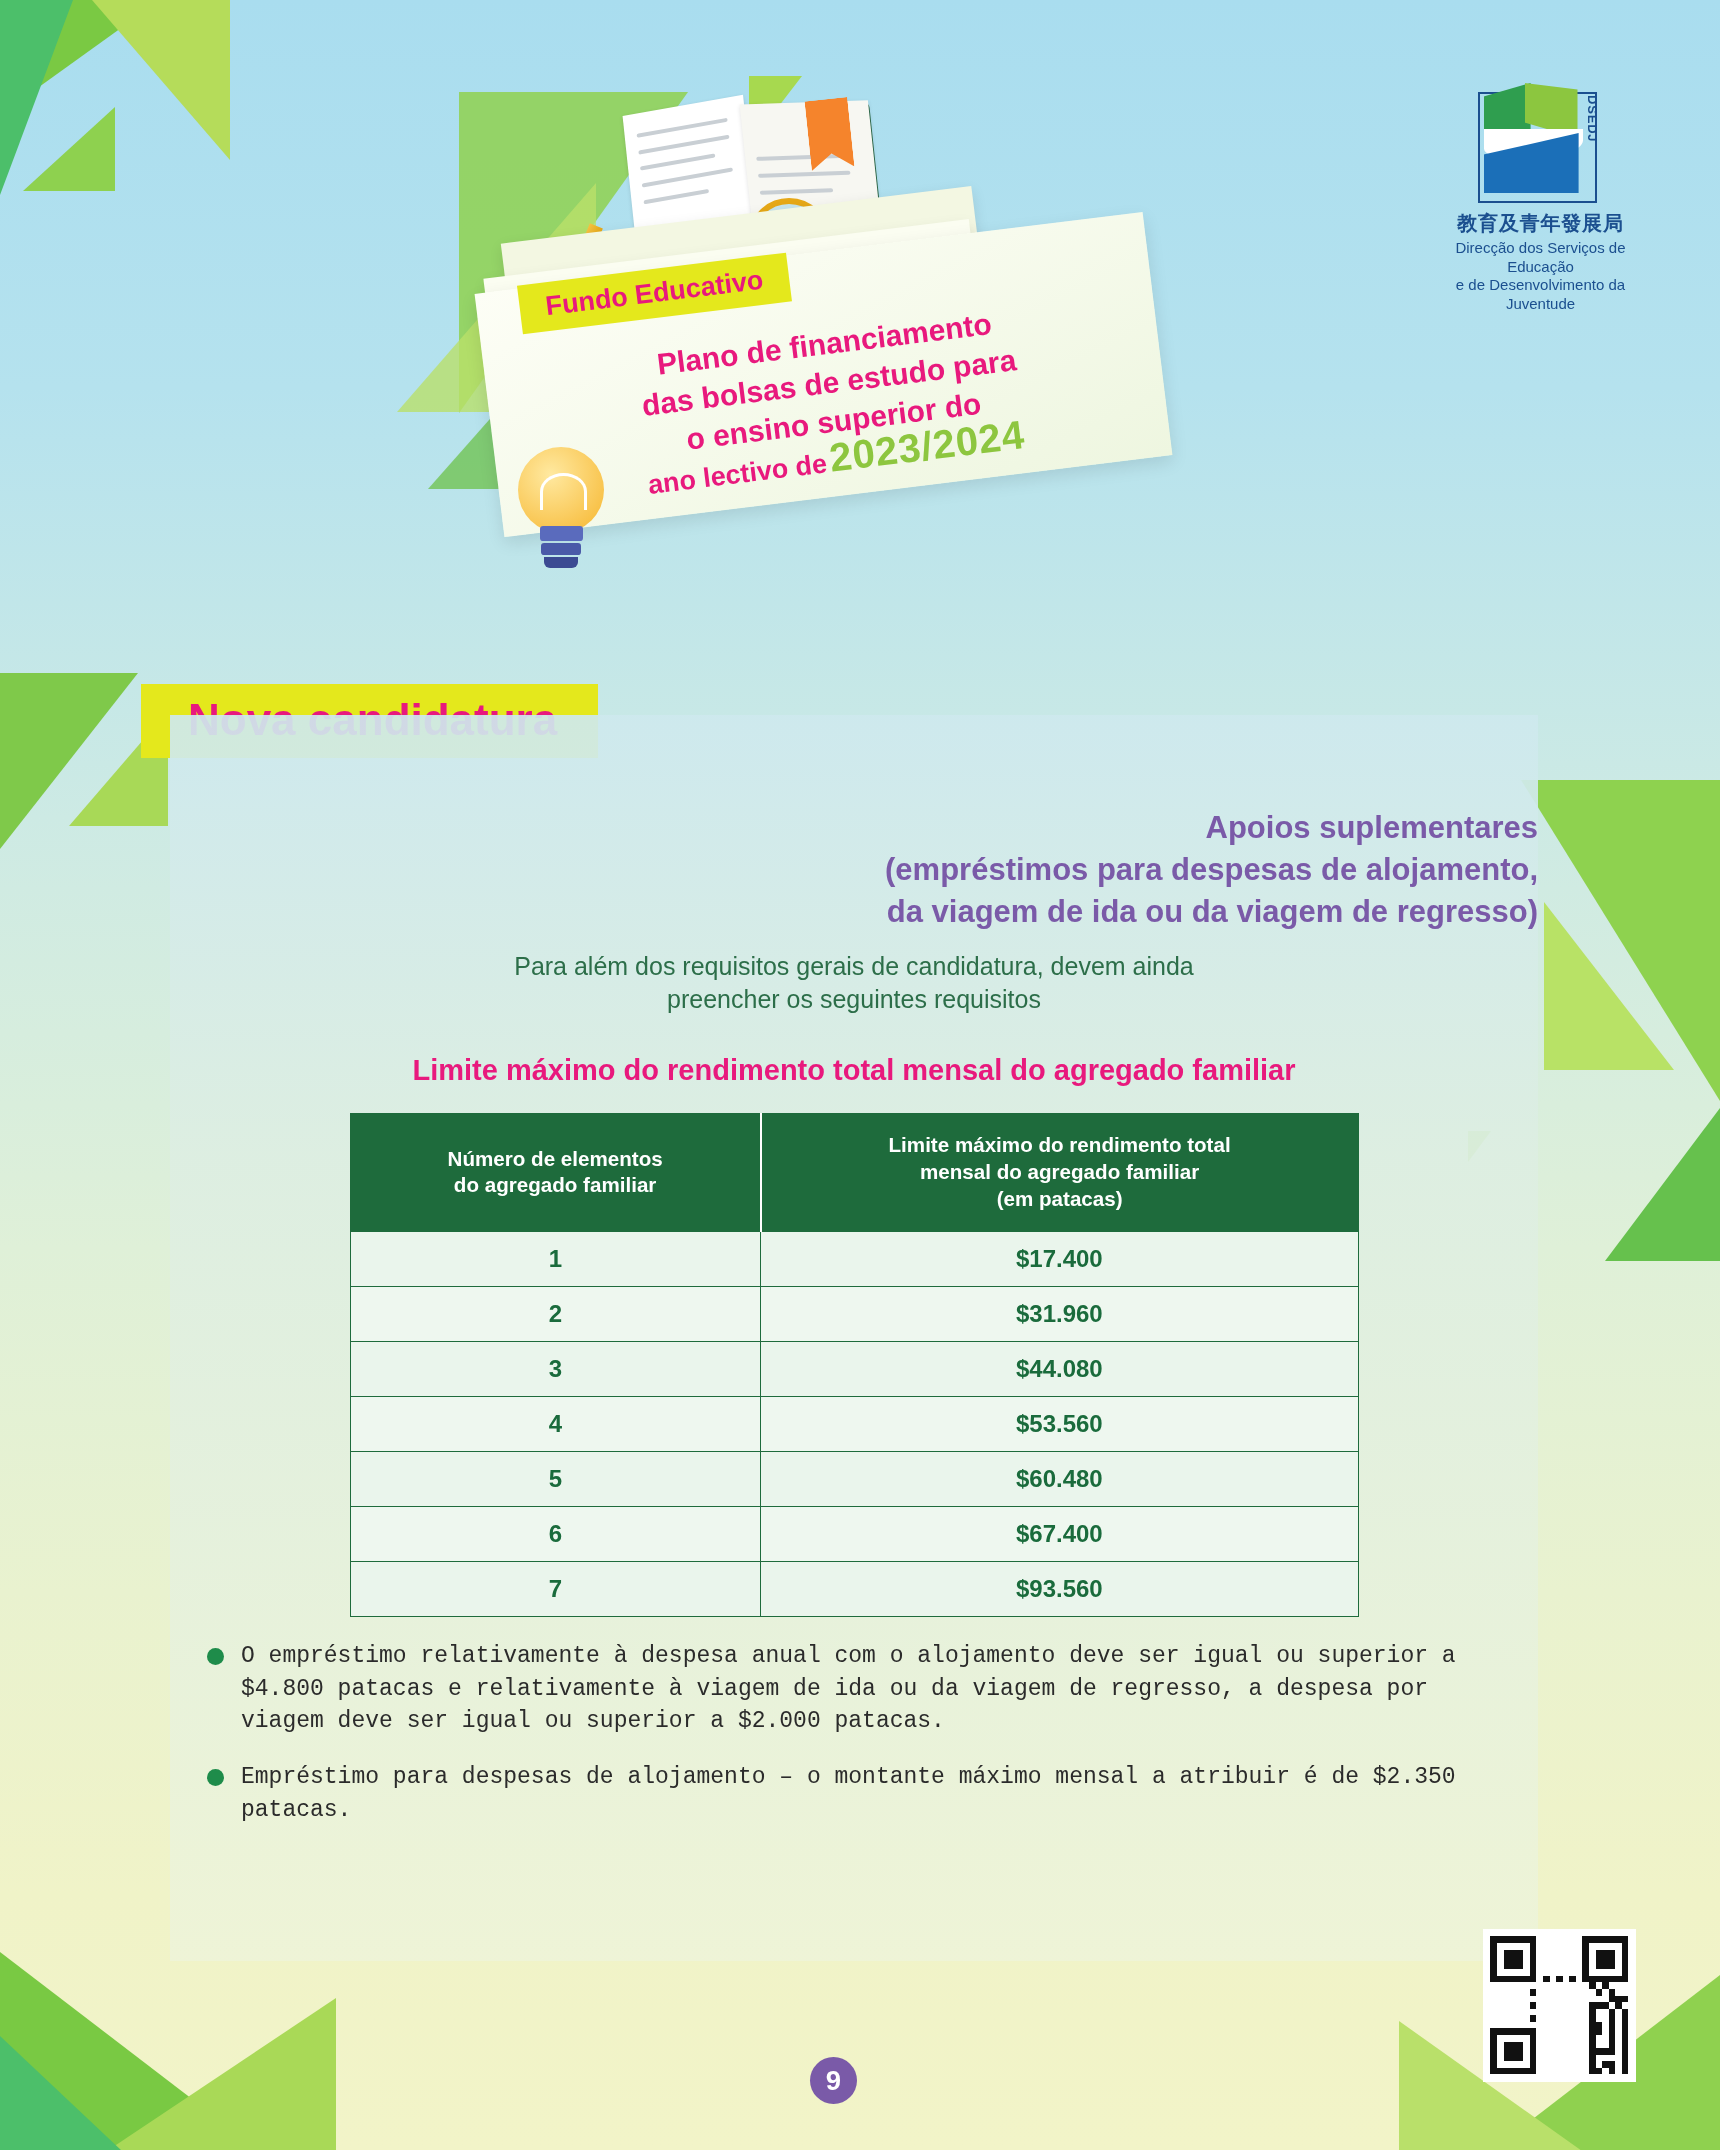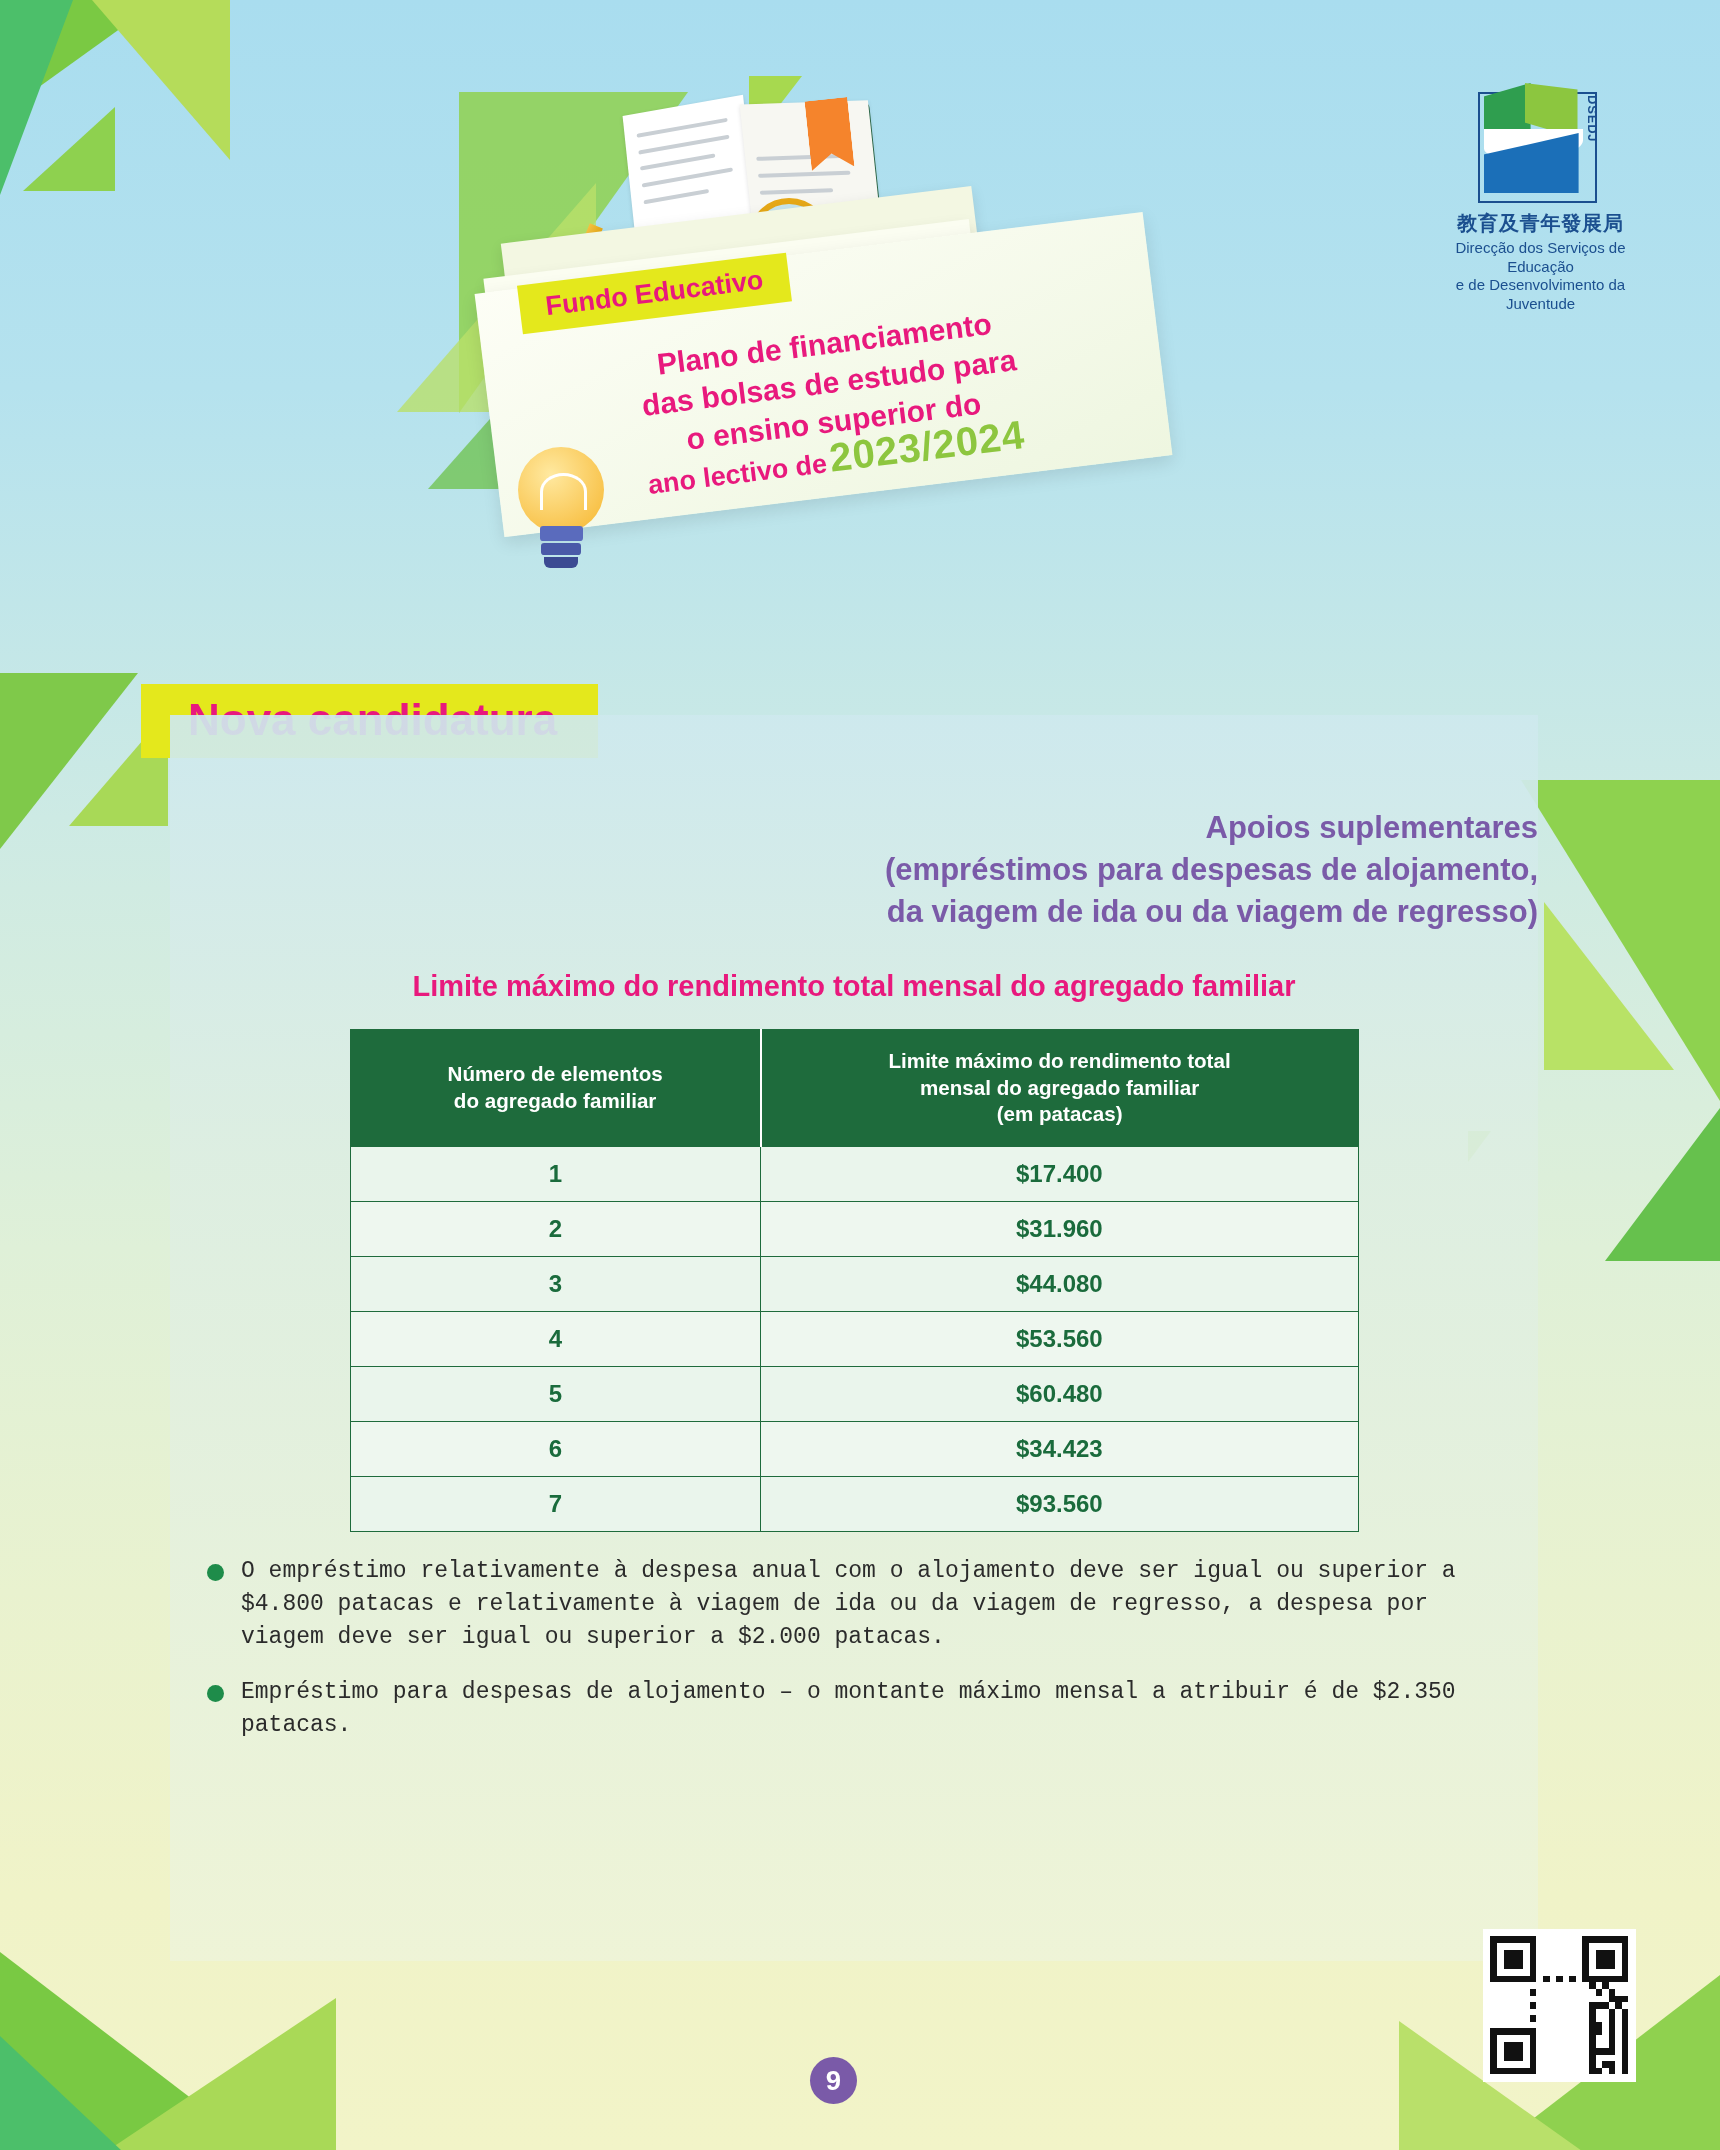--- a/index.html
+++ b/index.html
@@ -260,20 +260,21 @@
   </div>
 </div>
 
 <div class="section-tag">
   <span>Nova candidatura</span>
 </div>
 
 <div class="panel">
   <div class="panel-inner">
     <div class="sub-title">Apoios suplementares<br>(empréstimos para despesas de alojamento,<br>da viagem de ida ou da viagem de regresso)</div>
+    <div class="sub-note">Para além dos requisitos gerais de candidatura, devem ainda<br>preencher os seguintes requisitos</div>
     <div class="pink-head">Limite máximo do rendimento total mensal do agregado familiar</div>
 
     <table class="limits">
       <thead>
         <tr>
           <th class="first">Número de elementos<br>do agregado familiar</th>
           <th>Limite máximo do rendimento total<br>mensal do agregado familiar<br>(em patacas)</th>
         </tr>
       </thead>
       <tbody>
@@ -292,21 +293,21 @@
           <tr>
             <td>4</td>
             <td>$53.560</td>
           </tr>
           <tr>
             <td>5</td>
             <td>$60.480</td>
           </tr>
           <tr>
             <td>6</td>
-            <td>$34.423</td>
+            <td>$67.400</td>
           </tr>
           <tr>
             <td>7</td>
             <td>$93.560</td>
           </tr>
         </tbody>
     </table>
 
     <ul class="bullets">
         <li><span class="dot"></span>O empréstimo relativamente à despesa anual com o alojamento deve ser igual ou superior a $4.800 patacas e relativamente à viagem de ida ou da viagem de regresso, a despesa por viagem deve ser igual ou superior a $2.000 patacas.</li>

